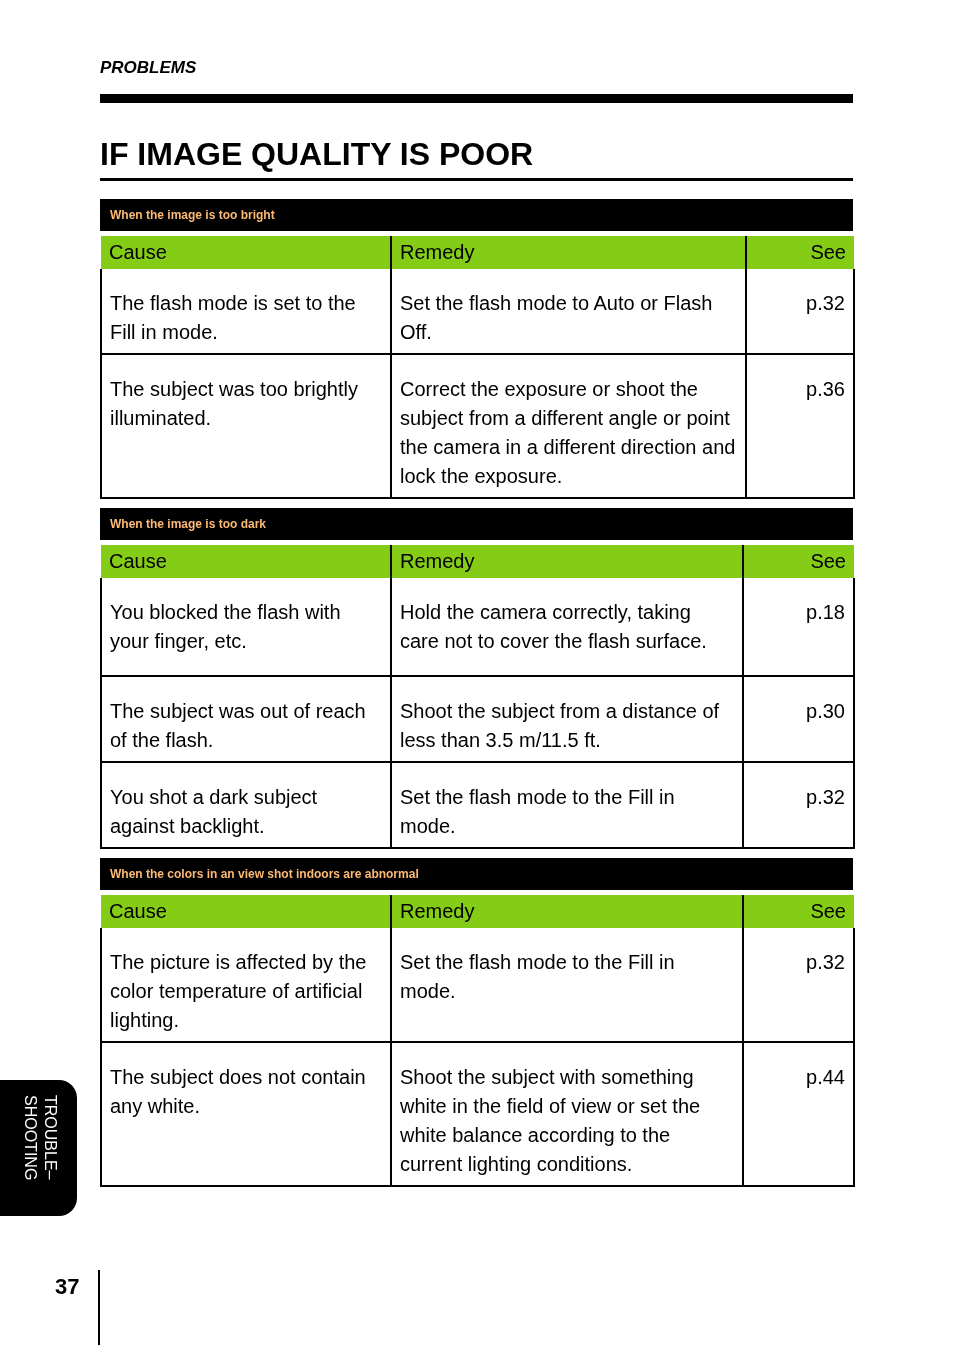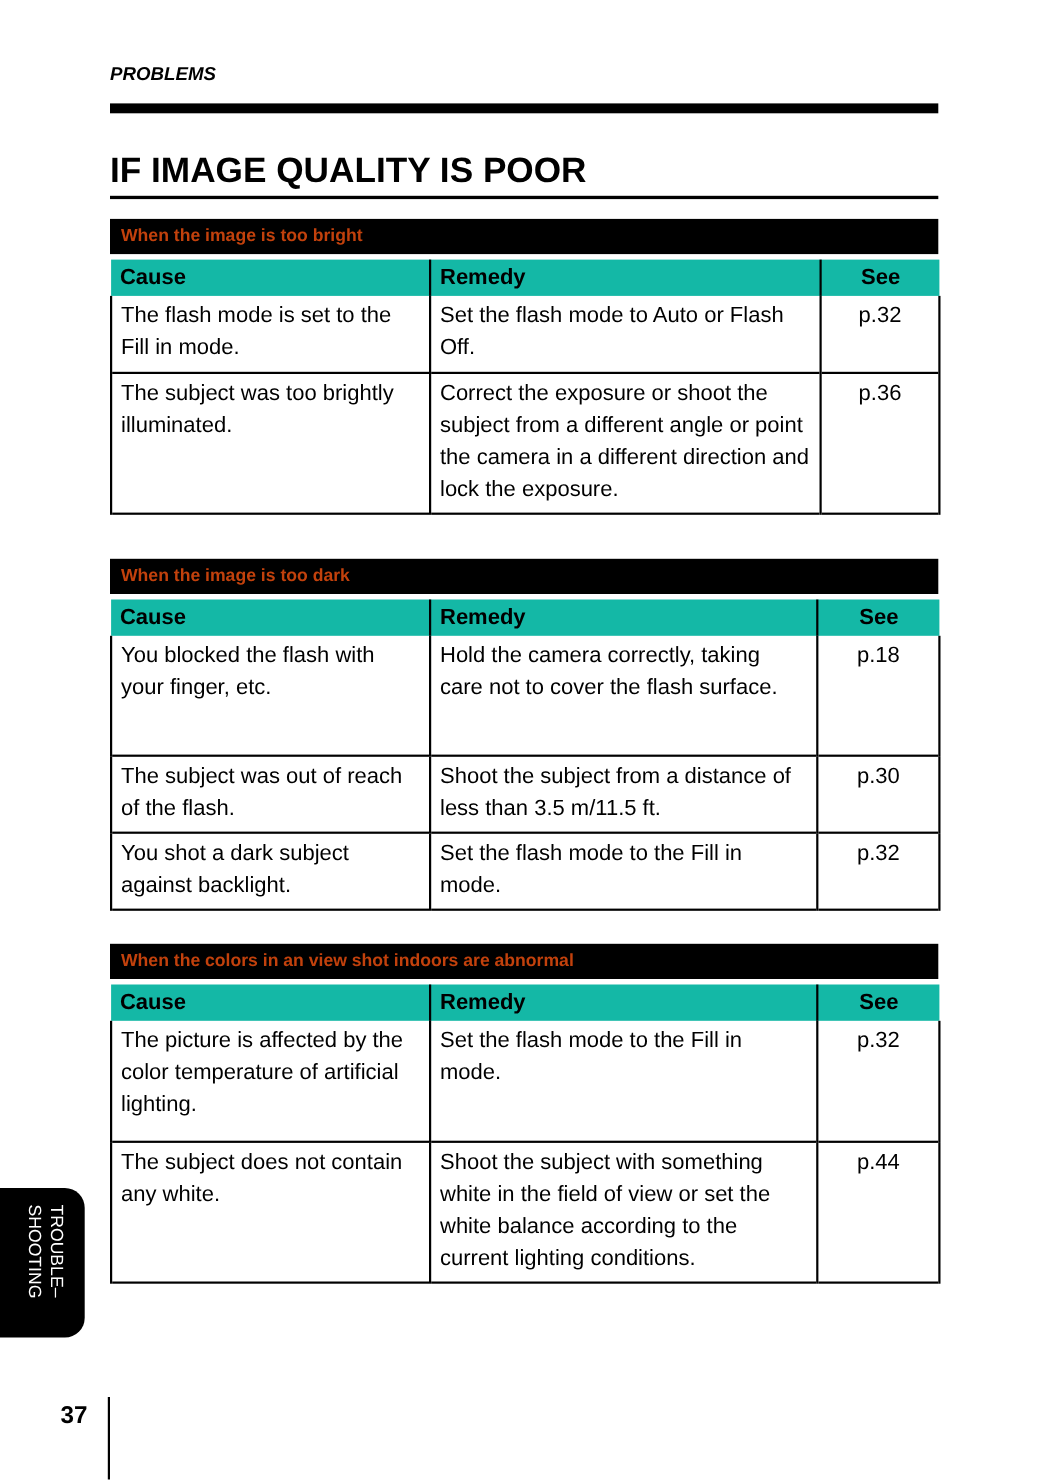--- a/index.html
+++ b/index.html
@@ -5,26 +5,26 @@
     html, body { margin: 0; padding: 0; background: #fff; }
     body { width: 954px; height: 1345px; position: relative; overflow: hidden;
            font-family: "Liberation Sans", sans-serif; color: #000; }
     .running-head { position: absolute; left: 100px; top: 58px; font-size: 17px;
                     font-weight: bold; font-style: italic; letter-spacing: 0px; }
     .top-rule { position: absolute; left: 100px; top: 94px; width: 753px; height: 9px; background: #000; }
     .page-title { position: absolute; left: 100px; top: 134px; font-size: 32px; font-weight: bold; margin: 0; line-height: 40px; }
     .title-rule { position: absolute; left: 100px; top: 178px; width: 753px; height: 3px; background: #000; }
 
     .section { position: absolute; left: 100px; width: 753px; }
-    .section-bar { background: #000; color: #c2410c; font-weight: bold; font-size: 16px;
+    .section-bar { background: #000; color: #fdba74; font-weight: bold; font-size: 12px;
                    height: 32px; line-height: 32px; padding-left: 10px; box-sizing: border-box; }
     table { border-collapse: collapse; width: 753px; margin-top: 5px; table-layout: fixed; font-size: 20px; }
-    th { background: #14b8a6; font-weight: bold; text-align: left; padding: 0 8px; height: 33px; line-height: 33px; }
-    th.see, td.see { text-align: center; }
-    td { vertical-align: top; padding: 4px 8px 6px 8px; line-height: 29px; }
+    th { background: #84cc16; font-weight: normal; text-align: left; padding: 0 8px; height: 33px; line-height: 33px; }
+    th.see, td.see { text-align: right; }
+    td { vertical-align: top; padding: 20px 8px 6px 8px; line-height: 29px; }
     th + th, td + td { border-left: 2px solid #000; }
     tbody tr { border-bottom: 2px solid #000; }
     tbody tr td:first-child { border-left: 2px solid #000; }
     tbody tr td:last-child { border-right: 2px solid #000; }
     thead th:first-child { border-left: 0; }
 
     .side-tab { position: absolute; left: 0; top: 1080px; width: 77px; height: 136px; background: #000;
                 border-radius: 0 18px 18px 0; }
     .side-tab-text { position: absolute; left: 20px; top: 1095px; color: #fff; font-size: 16px; line-height: 20px;
                      writing-mode: vertical-rl; }
@@ -78,21 +78,21 @@
         <col style="width:111px">
       </colgroup>
     <thead>
         <tr>
       <th>Cause</th>
       <th>Remedy</th>
       <th class="see">See</th>
     </tr>
       </thead>
     <tbody>
-      <tr style="height:109px">
+      <tr style="height:98px">
         <td>You blocked the flash with your finger, etc.</td>
         <td>Hold the camera correctly, taking care not to cover the flash surface.</td>
         <td class="see">p.18</td>
       </tr>
       <tr style="height:70px">
         <td>The subject was out of reach of the flash.</td>
         <td>Shoot the subject from a distance of less than 3.5 m/11.5 ft.</td>
         <td class="see">p.30</td>
       </tr>
       <tr style="height:70px">

